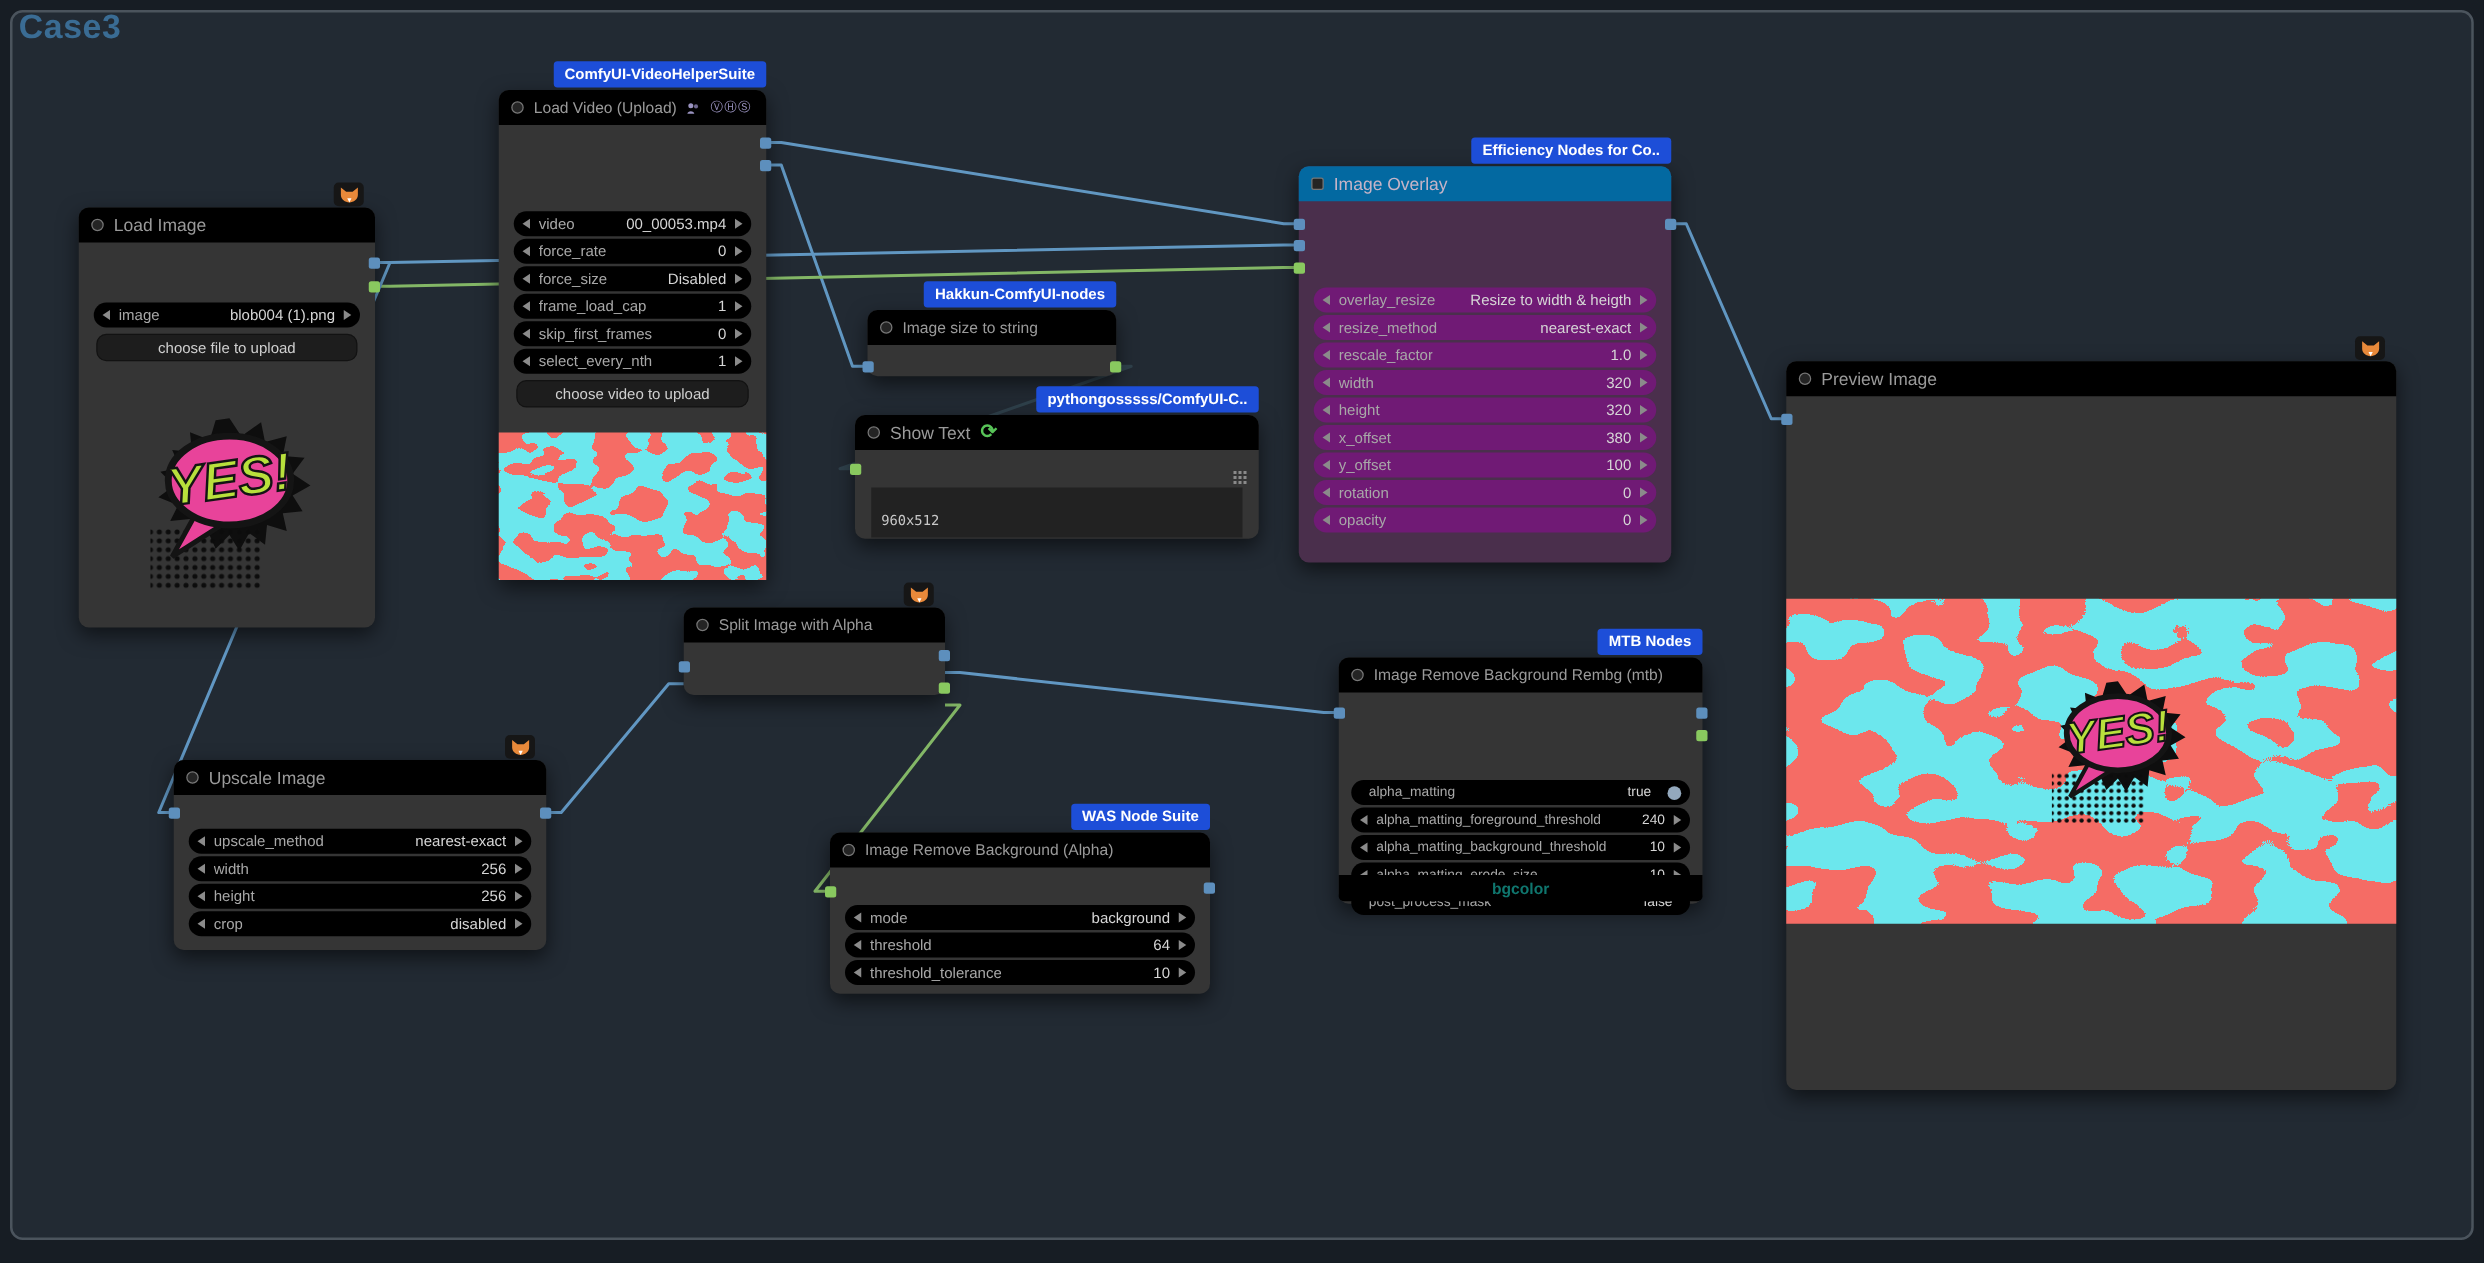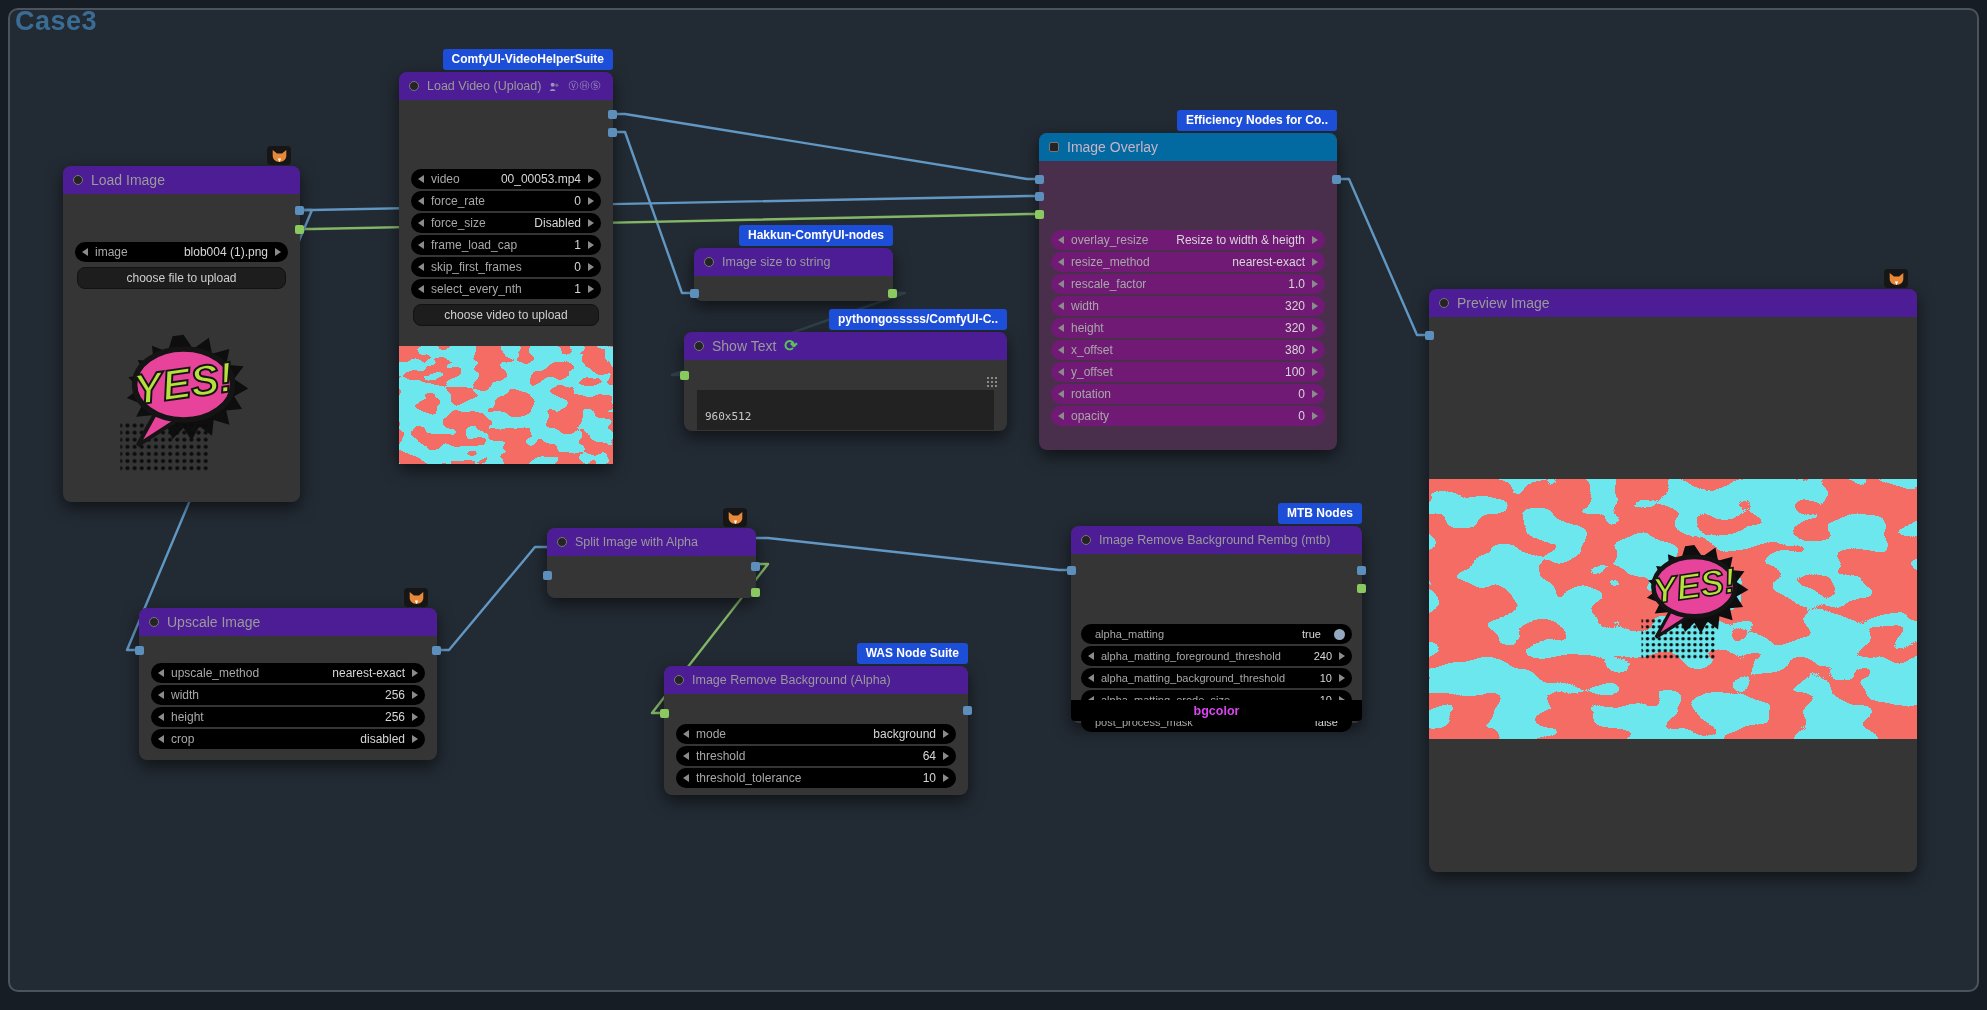--- a/index.html
+++ b/index.html
@@ -2,21 +2,21 @@
 <html><head>
 <meta charset="utf-8">
 <style>
   *{margin:0;padding:0;box-sizing:border-box}
   html,body{width:1987px;height:1010px;background:#11161c;overflow:hidden}
   .stage{position:relative;width:1987px;height:1010px;font-family:"Liberation Sans",sans-serif;background:#171d24}
   .frame{position:absolute;left:8px;top:8px;right:8px;bottom:18px;border:2px solid #4b545d;border-radius:10px;background:#222a33}
   .canvas-title{position:absolute;left:15px;top:6px;font-size:27px;font-weight:bold;color:#3a6c94;letter-spacing:.5px;z-index:6}
   .wires{position:absolute;left:0;top:0;z-index:1;pointer-events:none}
   .node{position:absolute;z-index:2;background:#353535;border-radius:8px;box-shadow:0 6px 16px rgba(0,0,0,.55);color:#bbb}
-  .nheader{display:flex;align-items:center;gap:8px;height:28px;padding:0 10px;background:#4c1d95;border-radius:8px 8px 0 0;font-size:14px;color:#9a9a9a;overflow:hidden;white-space:nowrap}
+  .nheader{display:flex;align-items:center;gap:8px;height:28px;padding:0 10px;background:#000000;border-radius:8px 8px 0 0;font-size:14px;color:#9a9a9a;overflow:hidden;white-space:nowrap}
   .nheader.small{font-size:12.5px}
   .ndot{width:10px;height:10px;border-radius:50%;background:#242424;border:1.5px solid #777;flex:0 0 auto}
   .ndot.square{border-radius:2px}
   .purple{background:#4a2f4c}
   .purple .nheader{background:#0369a1;color:#c6b4c7}
   .purple .widget{background:#701a75}
   .widget{display:flex;align-items:center;height:20px;margin:2px 12px;background:#000000;border-radius:10px;padding:0 7px;font-size:12px;color:#a8a8a8;overflow:hidden;white-space:nowrap}
   .dense .widget{font-size:11px;margin:2px 10px}
   .wlabel{margin-left:7px;overflow:hidden}
   .wvalue{margin-left:auto;margin-right:7px;color:#d6d6d6;flex:0 0 auto}
@@ -25,21 +25,21 @@
   .nbutton{display:flex;align-items:center;justify-content:center;height:22px;margin:5px 14px;background:#1d1d1d;border:1px solid #121212;border-radius:8px;font-size:12px;color:#cfcfcf}
   .slot{position:absolute;width:9px;height:9px;border-radius:2px;z-index:4}
   .slot.in{left:-4px}.slot.out{right:-4px}
   .s-img{background:#5d8fbd}.s-mask{background:#89c95f}
   .badge{position:absolute;top:-23px;right:0;height:21px;line-height:21px;padding:0 9px;background:#1d4ed8;color:#fff;font-size:12px;font-weight:bold;border-radius:3px;white-space:nowrap;z-index:5}
   .fox{position:absolute;top:-20px;right:9px;width:24px;height:19px;background:#161616;border-radius:4px;display:flex;align-items:center;justify-content:center;z-index:5}
   .spacer{width:100%}
   .textbox{position:absolute;left:13px;right:13px;top:58px;height:34px;background:#222;border-radius:0;color:#c8c8c8;font-family:"DejaVu Sans Mono",monospace;font-size:11px;padding:20px 8px}
   .grid-handle{position:absolute;right:9px;top:44px;width:12px;height:12px;background-image:radial-gradient(#8a8a8a 1.2px,transparent 1.4px);background-size:4px 4px}
   .toggle-knob{width:11px;height:11px;border-radius:50%;background:#93a8bd;margin-left:6px;flex:0 0 auto}
-  .bgcolor-bar{position:absolute;left:0;right:0;bottom:2px;height:21px;background:#000;color:#d946ef;font-size:12.5px;font-weight:bold;display:flex;align-items:center;justify-content:center;border-radius:0 0 4px 4px}
+  .bgcolor-bar{position:absolute;left:0;right:0;bottom:2px;height:21px;background:#000;color:#0f766e;font-size:12.5px;font-weight:bold;display:flex;align-items:center;justify-content:center;border-radius:0 0 4px 4px}
   .vhs-letters{font-size:10px;color:#9a93c0;letter-spacing:1px;flex:0 0 auto}
   .refresh{color:#58c458;font-weight:bold;font-size:16px;line-height:16px}
   .abs{position:absolute}
 </style>
 </head>
 <body>
 
 <div class="stage">
   <div class="frame"></div>
   <div class="canvas-title">Case3</div>
@@ -262,21 +262,21 @@
       <span class="tri-r"></span>
     </div>
     <div class="widget">
       <span class="tri-l"></span>
       <span class="wlabel">opacity</span>
       <span class="wvalue">0</span>
       <span class="tri-r"></span>
     </div>
   </div>
 
-  <div class="node" style="left:547px;top:528px;width:209px;height:70px">
+  <div class="node" style="left:547px;top:486px;width:209px;height:70px">
     <div class="fox">
         <svg width="17" height="14">
           <use href="#fox-glyph"></use>
         </svg>
       </div>
     <div class="nheader small">
       <span class="ndot"></span>
       <span>Split Image with Alpha</span>
     </div>
     <div class="slot in s-img" style="top:43px"></div>

